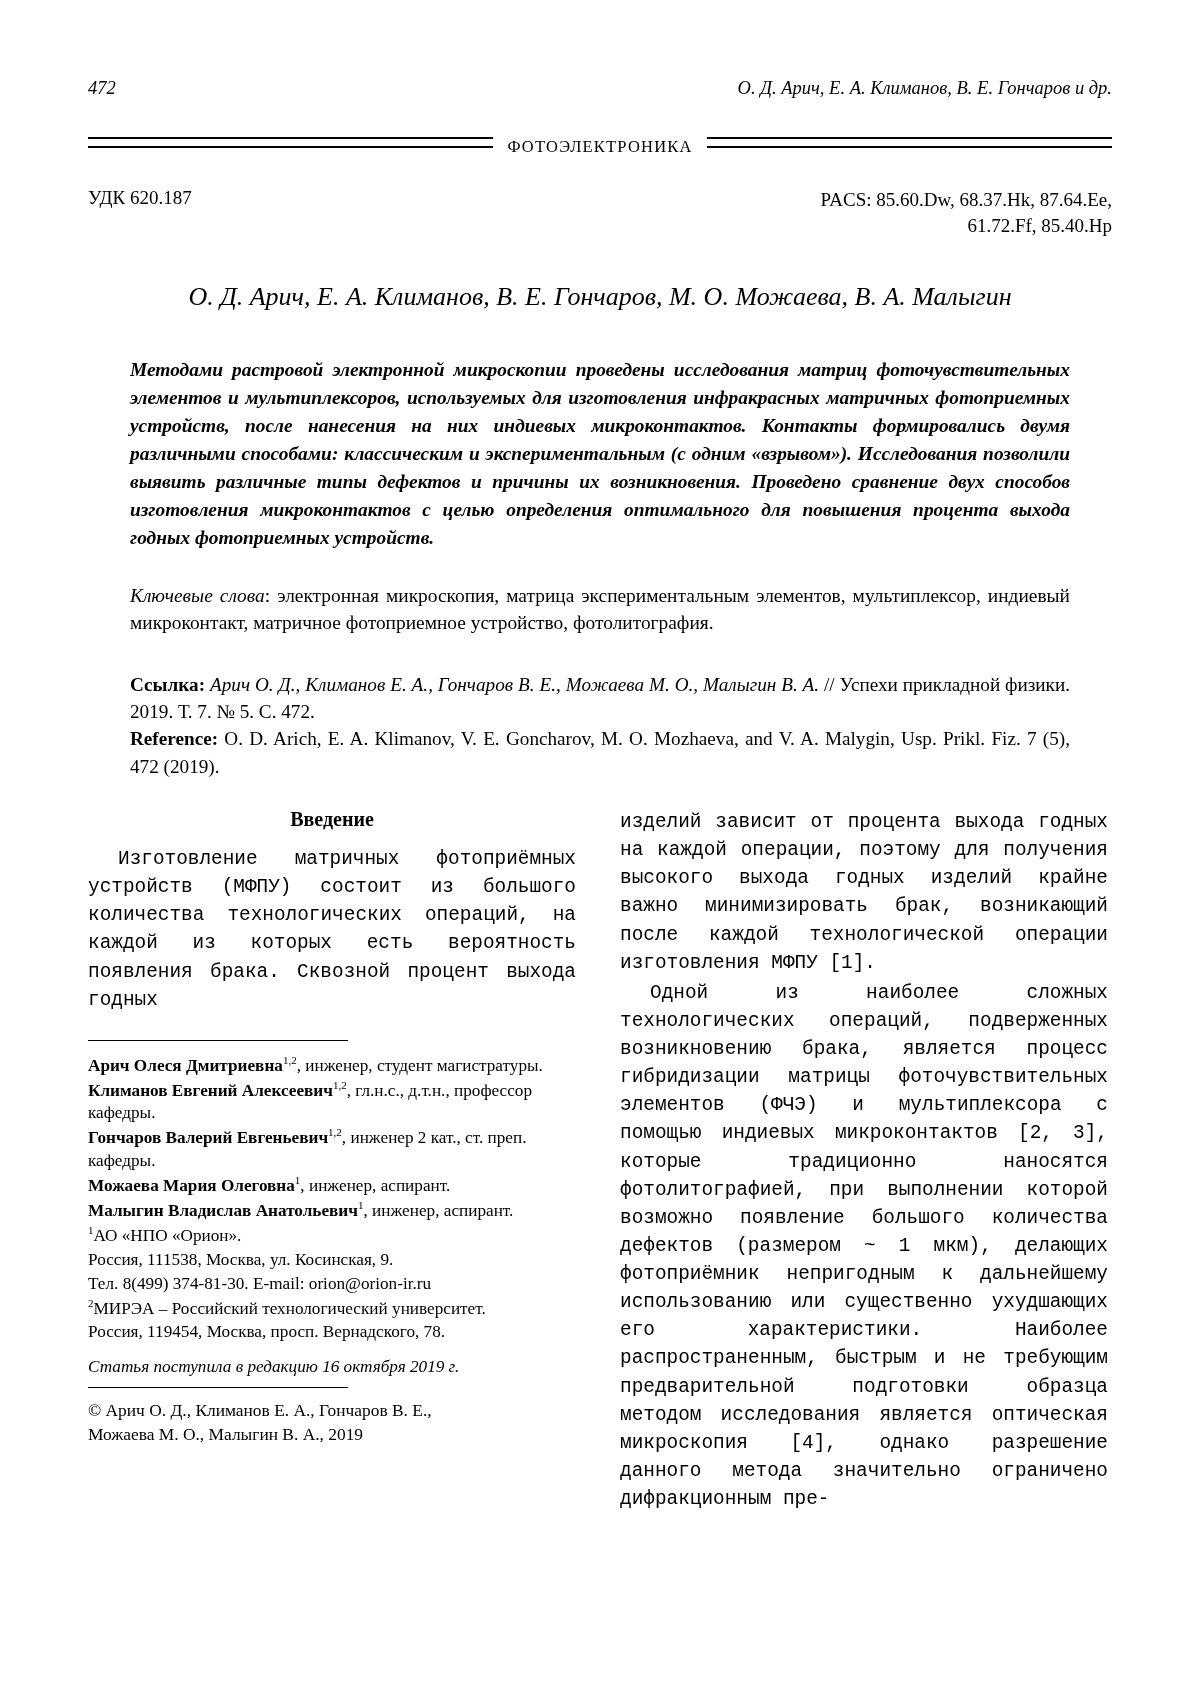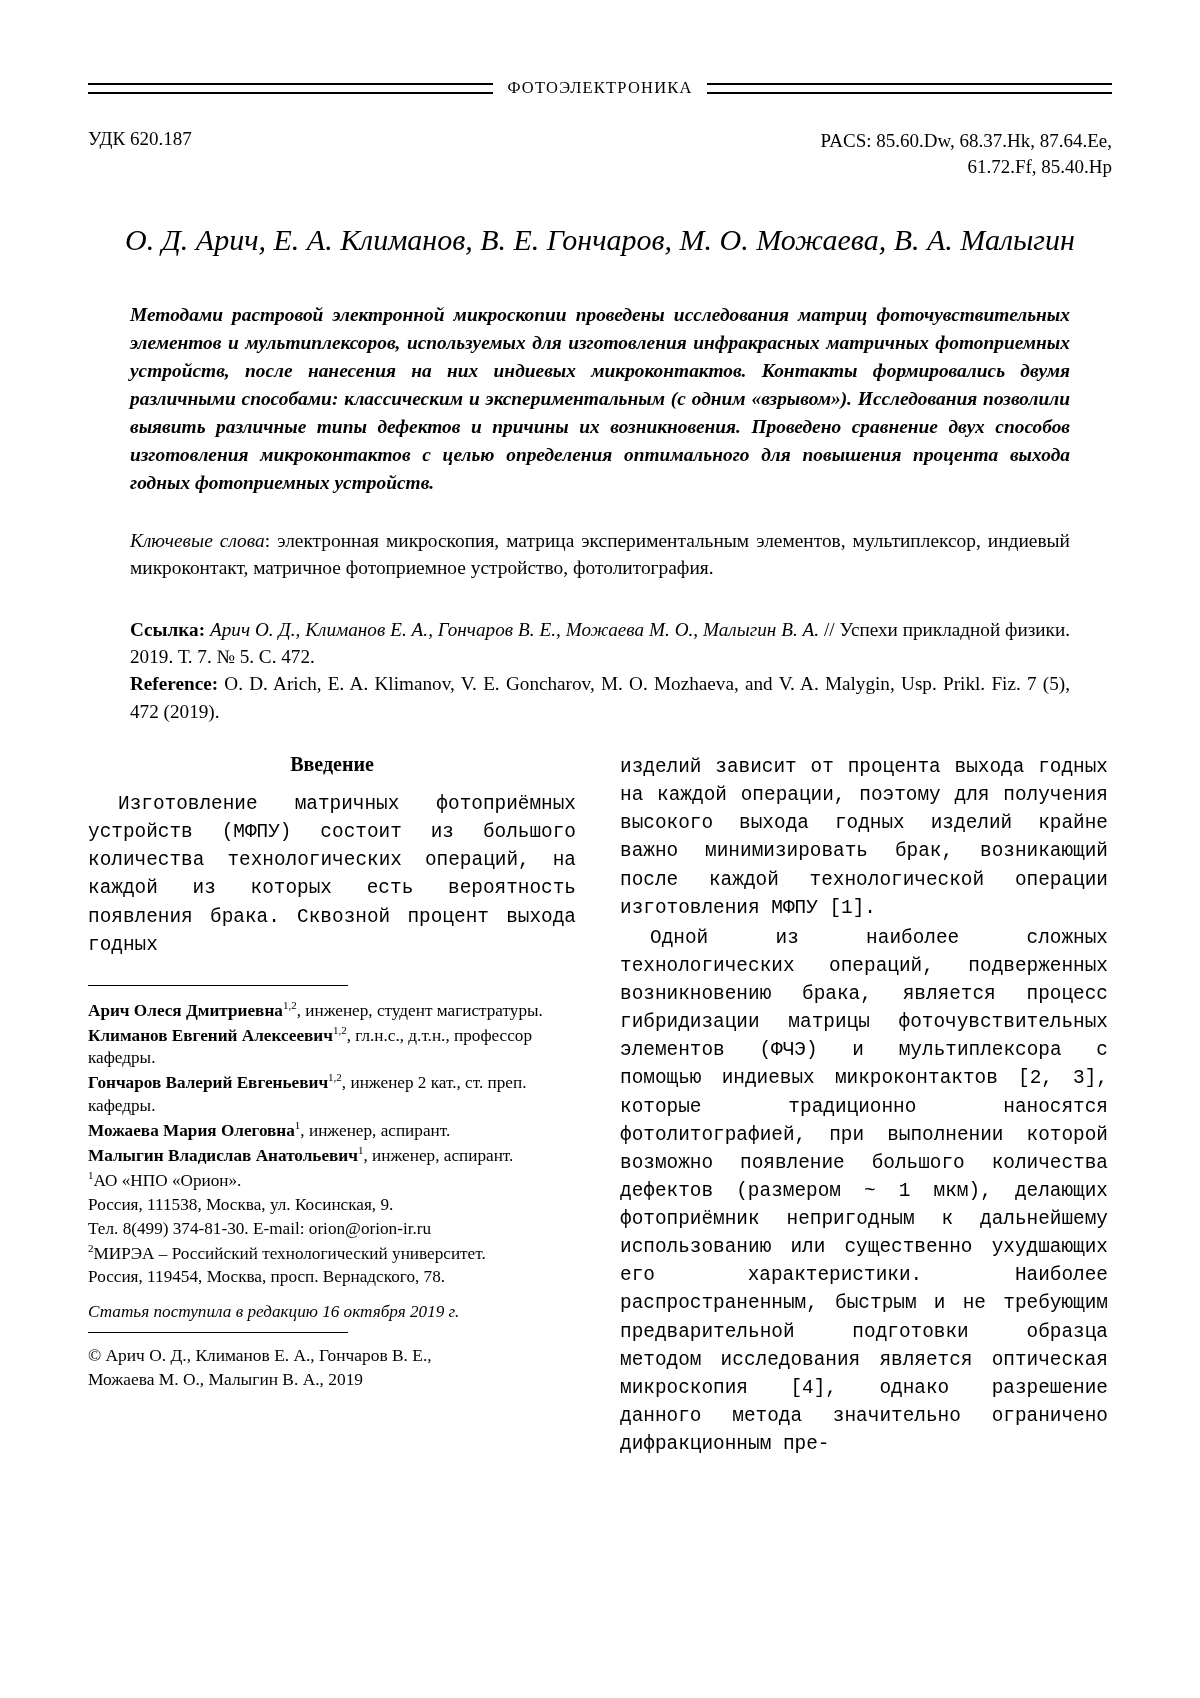--- a/index.html
+++ b/index.html
@@ -30,21 +30,20 @@
     justify-content: space-between;
     font-style: italic;
     font-size: 18.5px;
     margin-bottom: 38px;
   }
   .runhead .folio { font-style: italic; }
 
   
   .rule-head {
     display: flex;
-    align-items: center;
     gap: 14px;
     margin: 0 0 30px 0;
   }
   .rule-head .dbl {
     flex: 1 1 auto;
     height: 7px;
     border-top: 2px solid #000;
     border-bottom: 2px solid #000;
   }
   .rule-head .label {
@@ -70,21 +69,21 @@
   .title {
     text-align: center;
     font-weight: bold;
     font-size: 23.5px;
     line-height: 1.35;
     margin: 0 60px 34px 60px;
   }
   .authors {
     text-align: center;
     font-style: italic;
-    font-size: 30px;
+    font-size: 26px;
     margin: 0 0 44px 0;
   }
 
   
   .abstract {
     font-weight: bold;
     font-style: italic;
     font-size: 19.4px;
     line-height: 1.44;
     text-align: justify;
@@ -163,20 +162,24 @@
   .copyright {
     font-size: 17.4px;
     line-height: 1.38;
   }
 </style>
 </head>
 <body>
 
 <div class="page">
 
+  <div class="runhead">
+    <span class="folio">472</span>
+    <span class="rh-authors">О. Д. Арич, Е. А. Климанов, В. Е. Гончаров и др.</span>
+  </div>
 
   <div class="rule-head">
     <span class="dbl"></span>
     <span class="label">ФОТОЭЛЕКТРОНИКА</span>
     <span class="dbl"></span>
   </div>
 
   <div class="codes">
     <div class="udc">УДК 620.187</div>
     <div class="pacs">

